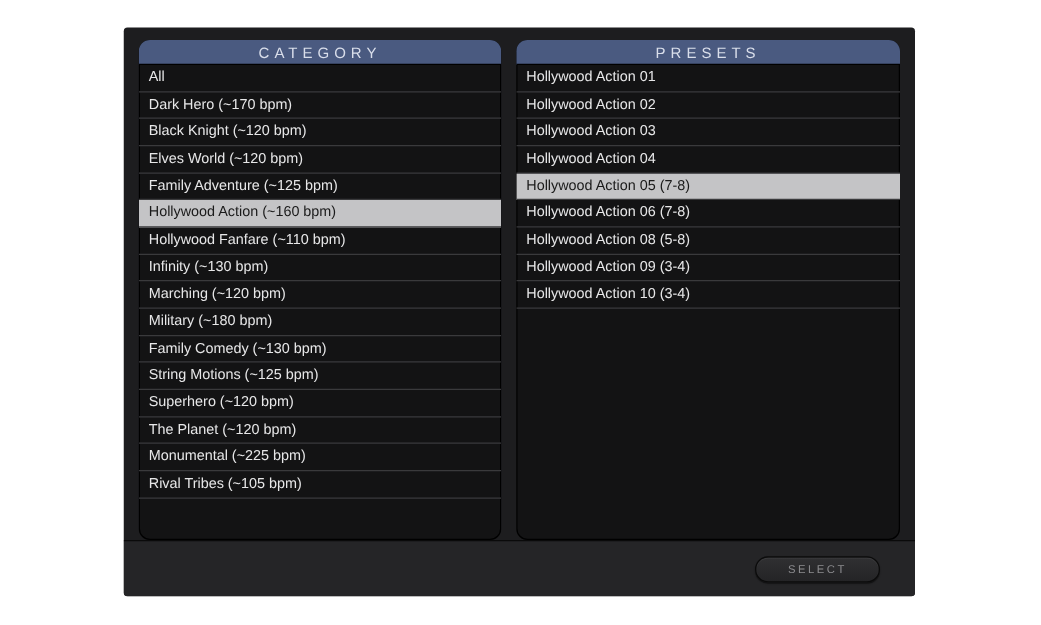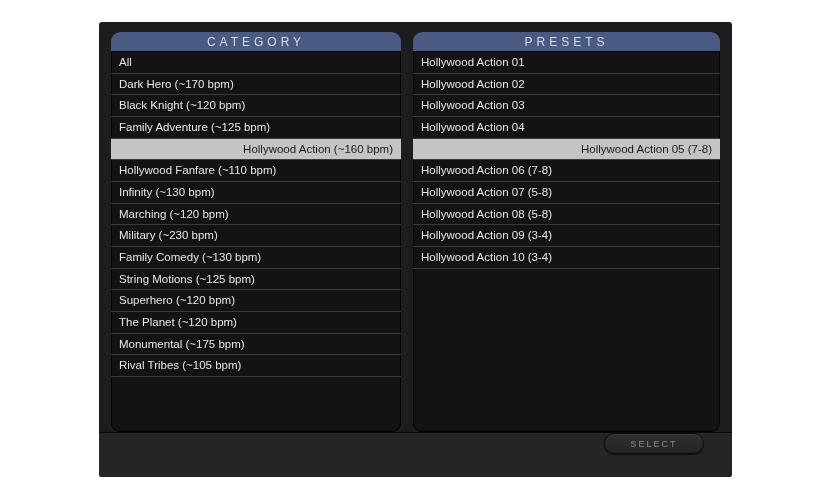--- a/index.html
+++ b/index.html
@@ -50,30 +50,29 @@
     padding: 2px 8px 2px 8px;
     border-bottom: 1px solid #3a3a3c;
     line-height: 1.45;
     cursor: pointer;
     white-space: nowrap;
     font-weight: 400;
   }
   .row.selected {
     background: #c4c4c6;
     color: #1a1a1a;
-    text-align: right;
   }
   .footer {
     position: absolute;
     bottom: 0; left: 0; right: 0;
     height: 45px;
     background: #252527;
     border-top: 1px solid #0a0a0a;
     display: flex;
-    align-items: flex-start;
+    align-items: center;
     justify-content: flex-end;
     padding-right: 28px;
   }
   .select-btn {
     width: 100px;
     height: 21px;
     border-radius: 11px;
     background: linear-gradient(#303032, #242426);
     border: 1px solid #0b0b0b;
     box-shadow: inset 0 1px 0 rgba(255,255,255,0.05), 0 1px 1px rgba(0,0,0,0.6);
@@ -92,45 +91,45 @@
 
 <div class="frame">
   <div class="cols">
 
     <div class="panel panel-left">
       <div class="panel-header">CATEGORY</div>
       <div class="list" id="category-list">
           <div class="row">All</div>
           <div class="row">Dark Hero (~170 bpm)</div>
           <div class="row">Black Knight (~120 bpm)</div>
+          <div class="row">Elves World (~120 bpm)</div>
           <div class="row">Family Adventure (~125 bpm)</div>
           <div class="row selected">Hollywood Action (~160 bpm)</div>
           <div class="row">Hollywood Fanfare (~110 bpm)</div>
           <div class="row">Infinity (~130 bpm)</div>
           <div class="row">Marching (~120 bpm)</div>
-          <div class="row">Military (~230 bpm)</div>
+          <div class="row">Military (~180 bpm)</div>
           <div class="row">Family Comedy (~130 bpm)</div>
           <div class="row">String Motions (~125 bpm)</div>
           <div class="row">Superhero (~120 bpm)</div>
           <div class="row">The Planet (~120 bpm)</div>
-          <div class="row">Monumental (~175 bpm)</div>
+          <div class="row">Monumental (~225 bpm)</div>
           <div class="row">Rival Tribes (~105 bpm)</div>
         </div>
     </div>
 
     <div class="panel panel-right">
       <div class="panel-header">PRESETS</div>
       <div class="list" id="presets-list">
           <div class="row">Hollywood Action 01</div>
           <div class="row">Hollywood Action 02</div>
           <div class="row">Hollywood Action 03</div>
           <div class="row">Hollywood Action 04</div>
           <div class="row selected">Hollywood Action 05 (7-8)</div>
           <div class="row">Hollywood Action 06 (7-8)</div>
-          <div class="row">Hollywood Action 07 (5-8)</div>
           <div class="row">Hollywood Action 08 (5-8)</div>
           <div class="row">Hollywood Action 09 (3-4)</div>
           <div class="row">Hollywood Action 10 (3-4)</div>
         </div>
     </div>
 
   </div>
 
   <div class="footer">
     <div class="select-btn">SELECT</div>

